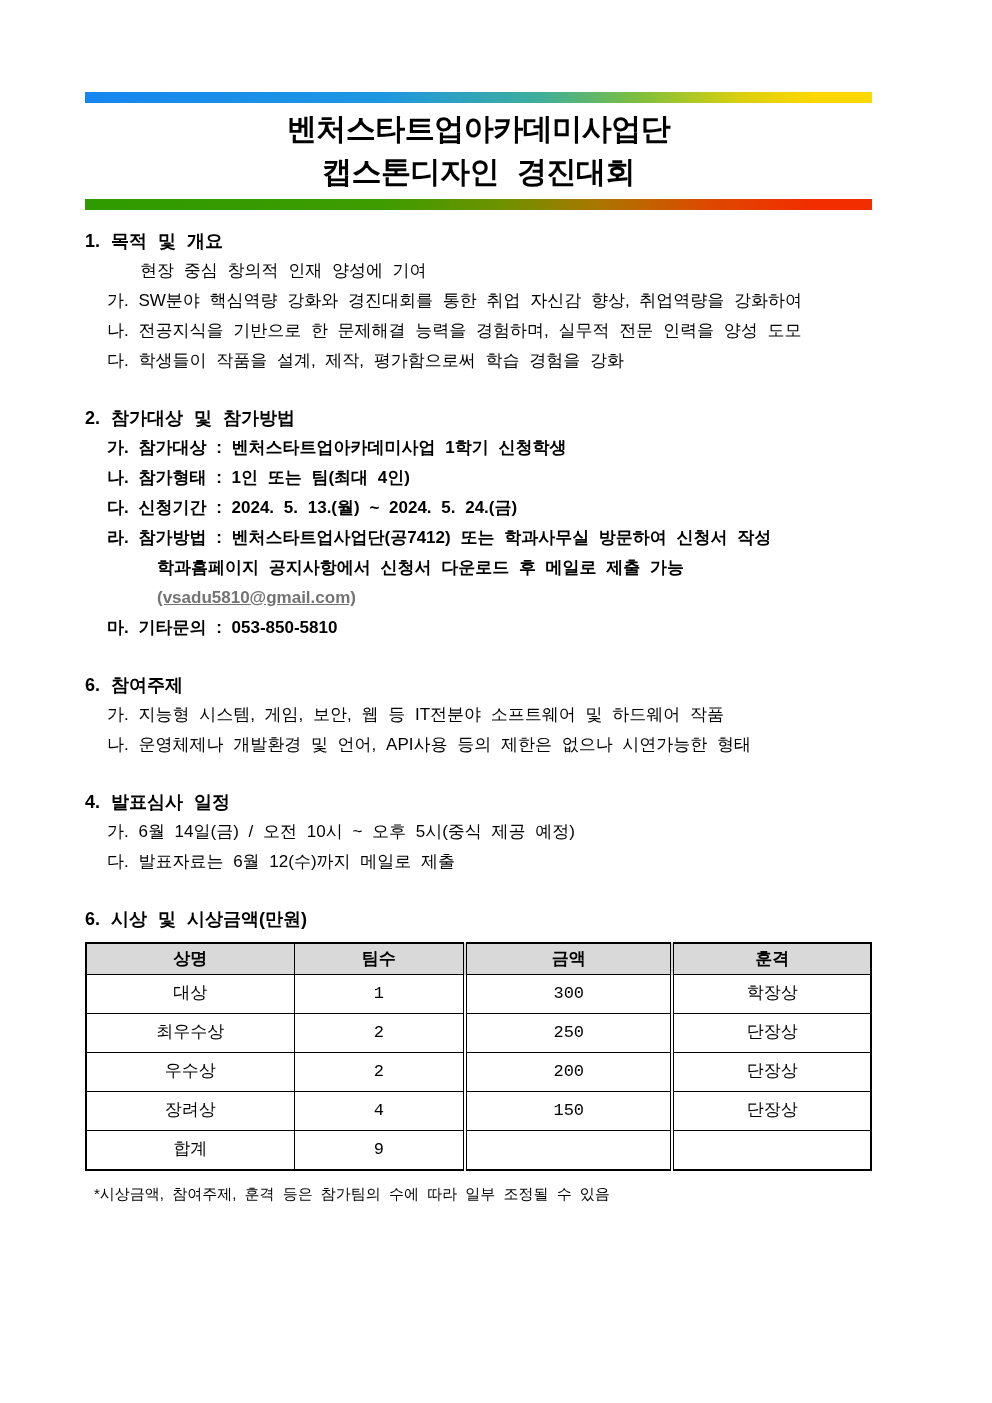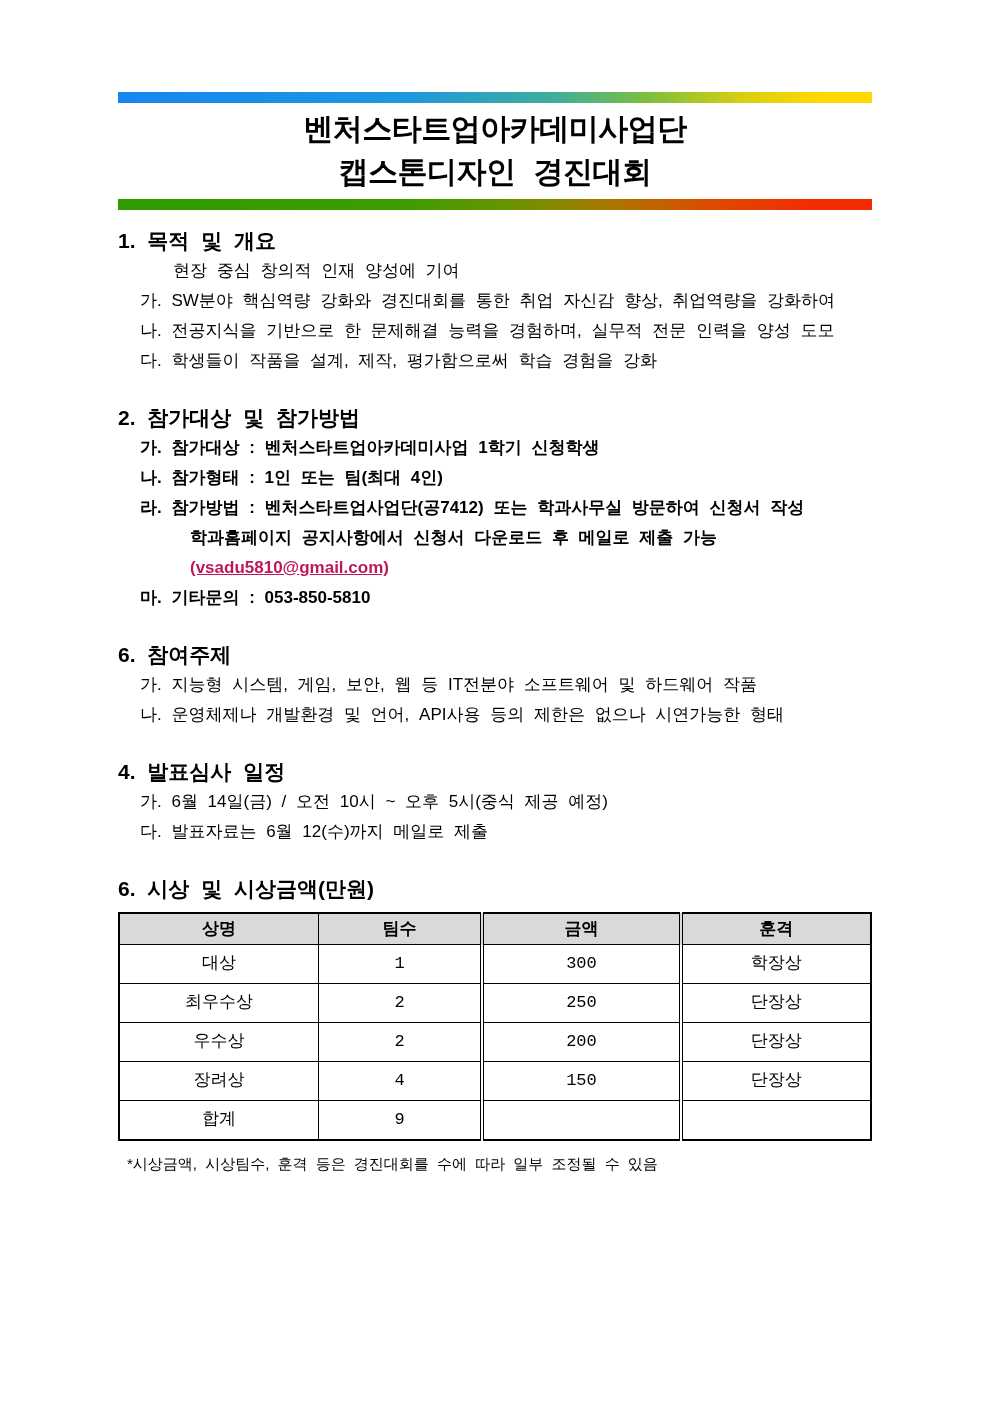--- a/index.html
+++ b/index.html
@@ -4,21 +4,21 @@
 <style>
   * { box-sizing: border-box; }
   html, body { margin: 0; padding: 0; background: #ffffff; }
   body { font-family: "Liberation Sans", "DejaVu Sans", sans-serif; }
 
   .page {
     width: 992px;
     height: 1403px;
     background: #ffffff;
     color: #000000;
-    padding: 92px 120px 0 118px;
+    padding: 92px 120px 0 85px;
     position: relative;
     overflow: hidden;
   }
 
   .bar { height: 11px; width: 100%; }
   .bar-top {
     background: linear-gradient(90deg,
       #1586F0 0%, #1E97E0 38%, #3FAE9A 58%, #7CBE3F 70%, #D8CF10 83%, #FFD800 93%, #FFD800 100%);
   }
   .bar-title {
@@ -31,29 +31,29 @@
     font-weight: bold;
     font-size: 30px;
     line-height: 43px;
     margin: 4px 0 6px 0;
     word-spacing: 10px;
     letter-spacing: -0.5px;
   }
 
   .sec { margin-top: 27px; font-size: 17px; line-height: 30px; word-spacing: 5px; }
   .sec.first { margin-top: 16px; }
-  .sec-heading { font-weight: bold; font-size: 21px; word-spacing: 6px; }
+  .sec-heading { font-weight: bold; font-size: 18px; word-spacing: 6px; }
 
   .item.l1 { padding-left: 22px; }
   .item.l2 { padding-left: 55px; }
   .item.l3 { padding-left: 72px; }
   .bold-items .item { font-weight: bold; }
 
   .email-link {
-    color: #be185d;
+    color: #737373;
     text-decoration: underline;
     font-weight: bold;
     cursor: pointer;
   }
 
   table.awards {
     width: 100%;
     border-collapse: collapse;
     margin-top: 8px;
     border: 2px solid #000;
@@ -104,20 +104,21 @@
     <div class="item l2">현장 중심 창의적 인재 양성에 기여</div>
     <div class="item l1">가. SW분야 핵심역량 강화와 경진대회를 통한 취업 자신감 향상, 취업역량을 강화하여</div>
     <div class="item l1">나. 전공지식을 기반으로 한 문제해결 능력을 경험하며, 실무적 전문 인력을 양성 도모</div>
     <div class="item l1">다. 학생들이 작품을 설계, 제작, 평가함으로써 학습 경험을 강화</div>
   </div>
 
   <div class="sec bold-items">
     <div class="sec-heading">2. 참가대상 및 참가방법</div>
     <div class="item l1">가. 참가대상 : 벤처스타트업아카데미사업 1학기 신청학생</div>
     <div class="item l1">나. 참가형태 : 1인 또는 팀(최대 4인)</div>
+    <div class="item l1">다. 신청기간 : 2024. 5. 13.(월) ~ 2024. 5. 24.(금)</div>
     <div class="item l1">라. 참가방법 : 벤처스타트업사업단(공7412) 또는 학과사무실 방문하여 신청서 작성</div>
     <div class="item l3">
       <span>학과홈페이지 공지사항에서 신청서 다운로드 후 메일로 제출 가능</span><a class="email-link">(vsadu5810@gmail.com)</a>
     </div>
     <div class="item l1">마. 기타문의 : 053-850-5810</div>
   </div>
 
   <div class="sec">
     <div class="sec-heading">6. 참여주제</div>
     <div class="item l1">가. 지능형 시스템, 게임, 보안, 웹 등 IT전분야 소프트웨어 및 하드웨어 작품</div>
@@ -176,16 +177,16 @@
         </tr>
         <tr>
           <td>합계</td>
           <td>9</td>
           <td></td>
           <td></td>
         </tr>
       </tbody>
     </table>
 
-    <div class="footnote">*시상금액, 시상팀수, 훈격 등은 경진대회를 수에 따라 일부 조정될 수 있음</div>
+    <div class="footnote">*시상금액, 참여주제, 훈격 등은 참가팀의 수에 따라 일부 조정될 수 있음</div>
   </div>
 
 </div>
 
 </body></html>

